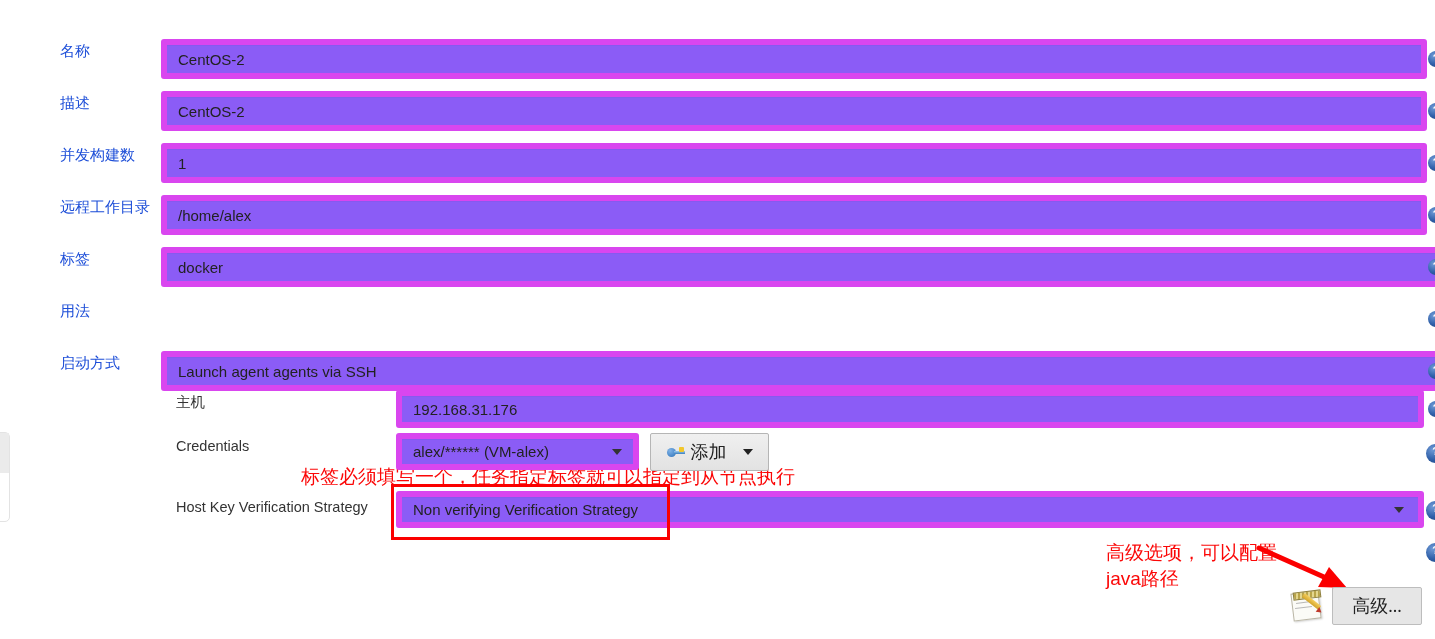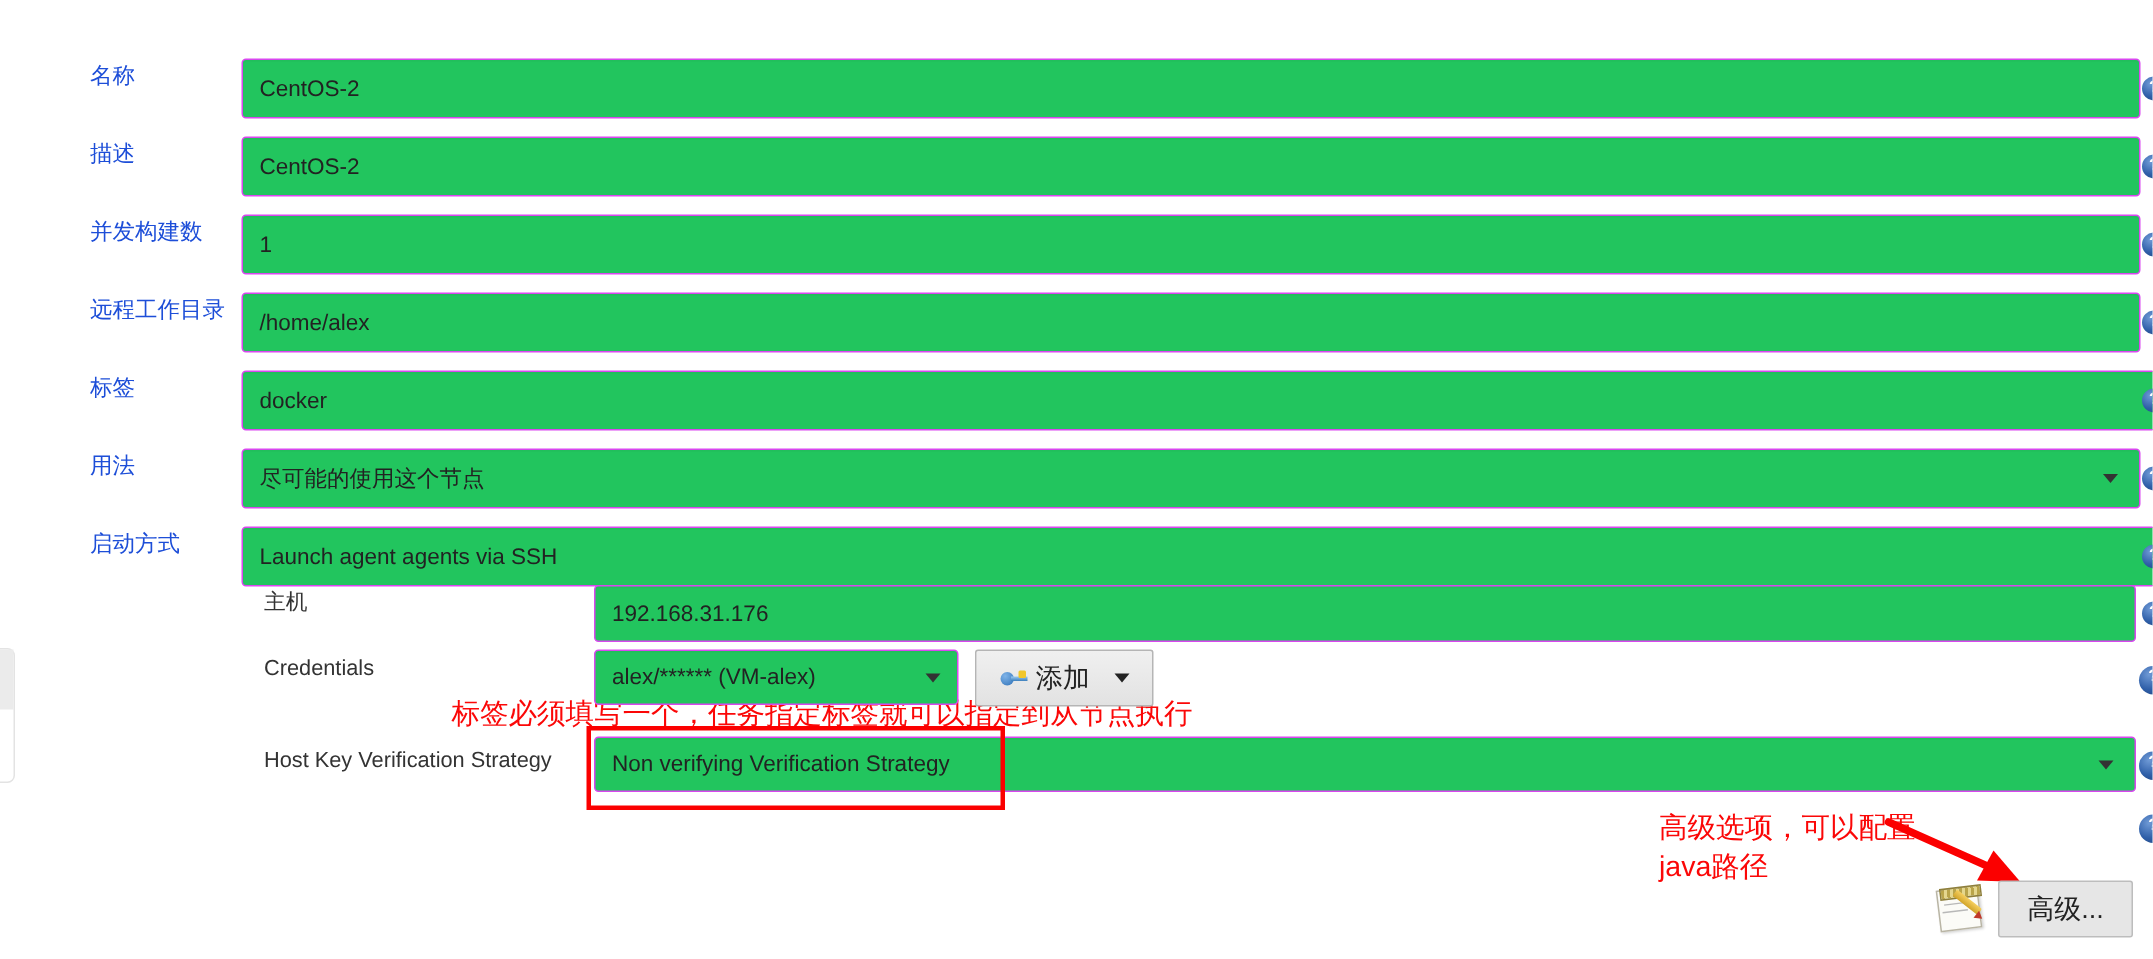--- a/index.html
+++ b/index.html
@@ -36,22 +36,22 @@
     color: #1d4ed8;
     white-space: nowrap;
     line-height: 1;
   }
   .lbl-main { left: 60px; text-align: left; }
   .lbl-sub  { left: 176px; text-align: left; font-size: 14.5px; color: #333; }
 
   .field {
     position: absolute;
     box-sizing: border-box;
-    background: #22c55e;
-    border: 1px solid #d946ef;
+    background: #8b5cf6;
+    border: 6px solid #d946ef;
     border-radius: 3px;
     box-shadow: 0 1px 1px rgba(0,0,0,0.03) inset;
     display: flex;
     align-items: center;
     text-align: right;
   }
   .field .val {
     padding-left: 11px;
     font-size: 15px;
     color: #222;
@@ -267,24 +267,20 @@
     <div class="lbl lbl-main" style="top:25px;">标签</div>
     <div class="field" style="left:161px; top:21px; width:1422px; height:40px;">
       <span class="val">docker</span>
     </div>
     <div class="annot" style="left:301px; top:240px;">标签必须填写一个，任务指定标签就可以指定到从节点执行</div>
     <div class="help-ico" style="left:1428px; top:33px;"></div>
   </div>
 
   <div class="row" style="top:278px;">
     <div class="lbl lbl-main" style="top:25px;">用法</div>
-    <div class="field" style="left:161px; top:21px; width:1266px; height:40px;">
-      <span class="val">尽可能的使用这个节点</span>
-      <span class="caret"></span>
-    </div>
     <div class="help-ico" style="left:1428px; top:33px;"></div>
   </div>
 
   <div class="row" style="top:330px;text-decoration:underline;">
     <div class="lbl lbl-main" style="top:25px;">启动方式</div>
     <div class="field" style="left:161px; top:21px; width:1366px; height:40px;">
       <span class="val">Launch agent agents via SSH</span>
       <span class="caret"></span>
     </div>
 
@@ -342,21 +338,21 @@
 
   <div class="notepad" style="left:1290px; top:588px;">
     <span class="pad"></span>
     <span class="binder"></span>
     <span class="line" style="left:6px; top:14px; width:15px;"></span>
     <span class="line" style="left:5px; top:19px; width:17px;"></span>
     <span class="pencil"></span>
     <span class="ptip"></span>
   </div>
 
-  <div class="btn-grey" style="left:1332px; top:587px; width:90px; height:38px; background:#e6e6e6; border:1px solid #bdbdbd;">
+  <div class="btn-grey" style="left:1332px; top:587px; width:90px; height:38px; background:#e6e6e6; border:1px solid #bdbdbd;font-family:Liberation Serif, serif;">
     <span>高级...</span>
   </div>
 
   <div class="left-stub" style="top:432px; height:90px;">
     <span class="fill" style="height:40px;"></span>
   </div>
 
 </div>
 
 </body></html>

